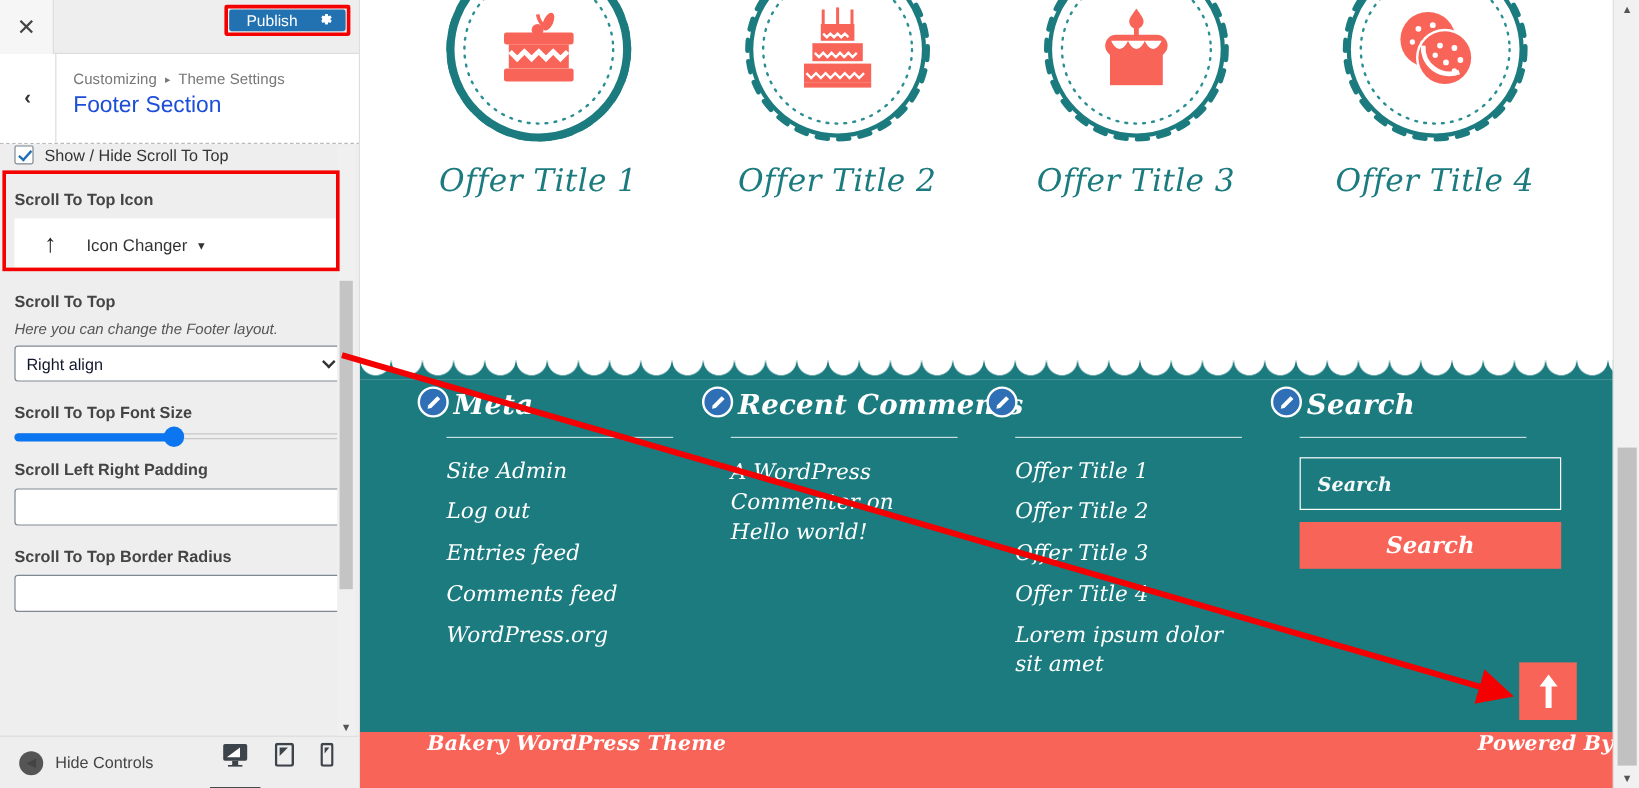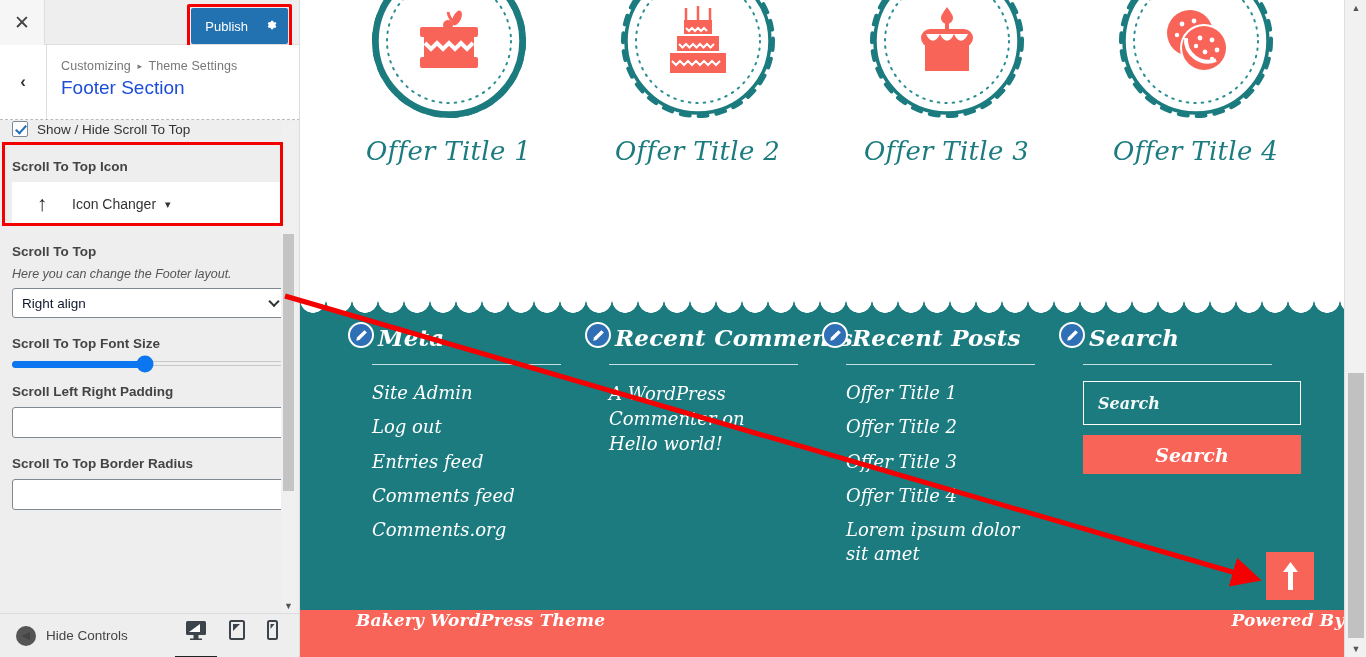--- a/index.html
+++ b/index.html
@@ -39,21 +39,21 @@
   .publish-wrap {
     position: absolute; right: 8px; top: 4px;
     border: 3px solid #f40000;
     border-radius: 2px;
     padding: 1px;
   }
   .publish-btn {
     display: flex; align-items: center;
     background: #2271b1;
     color: #fff;
-    height: 36px;
+    height: 18px;
     padding: 0 10px 0 14px;
     font-size: 13px;
     border-radius: 2px;
     cursor: pointer;
     white-space: nowrap;
   }
   .publish-btn .gear { margin-left: 16px; font-size: 13px; line-height: 1; }
 
   
   .cz-header {
@@ -574,21 +574,21 @@
               </svg>
             </span>
             <span class="wtitle">Meta</span>
           </div>
           <div class="wrule"></div>
           <ul class="wlist">
             <li>Site Admin</li>
             <li>Log out</li>
             <li>Entries feed</li>
             <li>Comments feed</li>
-            <li>Comments.org</li>
+            <li>WordPress.org</li>
           </ul>
         </div>
 
         <div class="widget">
           <div class="wtitle-row">
             <span class="edit-pencil">
               <svg width="13" height="13" viewBox="0 0 16 16" fill="#fff">
                 <path d="M11.6 1.4l3 3L5.4 13.6 1.6 14.4l.8-3.8z"></path>
               </svg>
             </span>
@@ -598,21 +598,20 @@
           <div class="wtext">A WordPress Commenter on Hello world!</div>
         </div>
 
         <div class="widget">
           <div class="wtitle-row">
             <span class="edit-pencil">
               <svg width="13" height="13" viewBox="0 0 16 16" fill="#fff">
                 <path d="M11.6 1.4l3 3L5.4 13.6 1.6 14.4l.8-3.8z"></path>
               </svg>
             </span>
-            <span class="wtitle">Recent Posts</span>
           </div>
           <div class="wrule"></div>
           <ul class="wlist">
             <li>Offer Title 1</li>
             <li>Offer Title 2</li>
             <li>Offer Title 3</li>
             <li>Offer Title 4</li>
             <li>Lorem ipsum dolor sit amet</li>
           </ul>
         </div>

